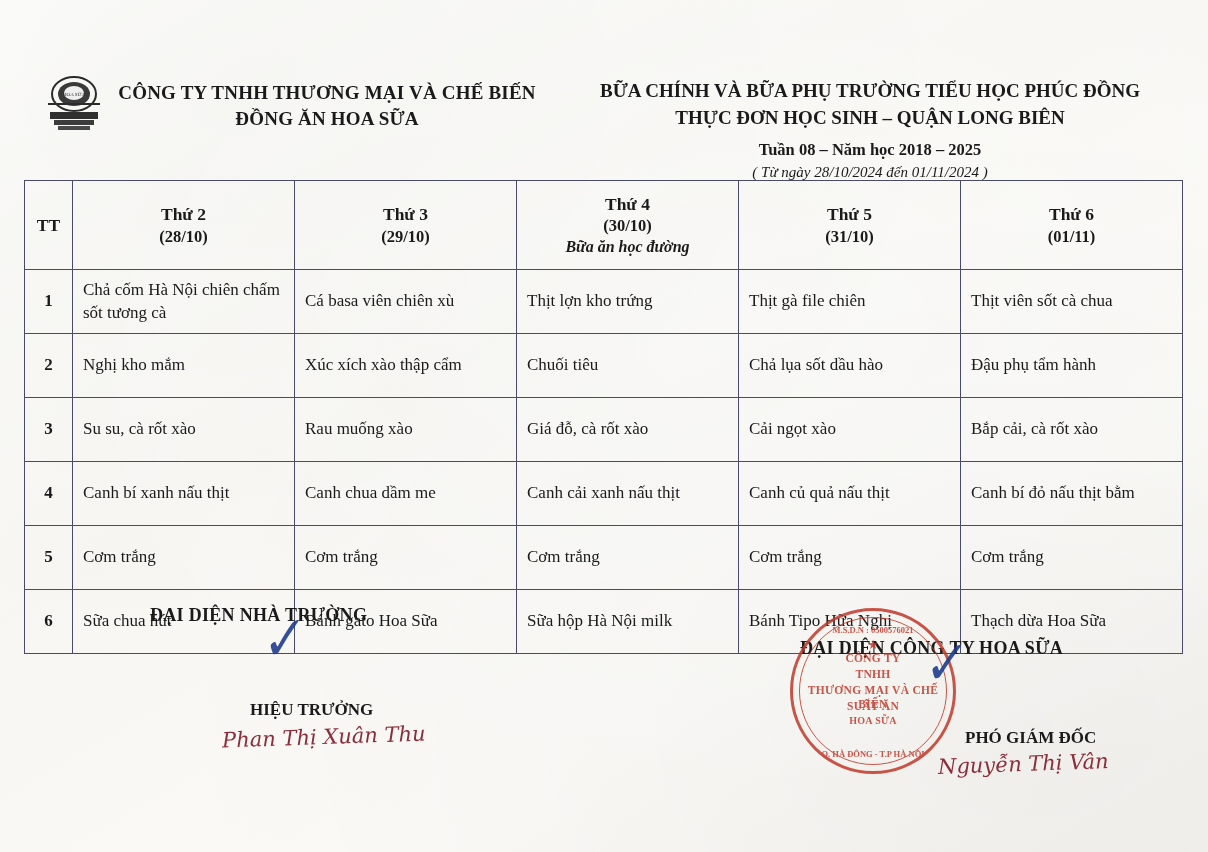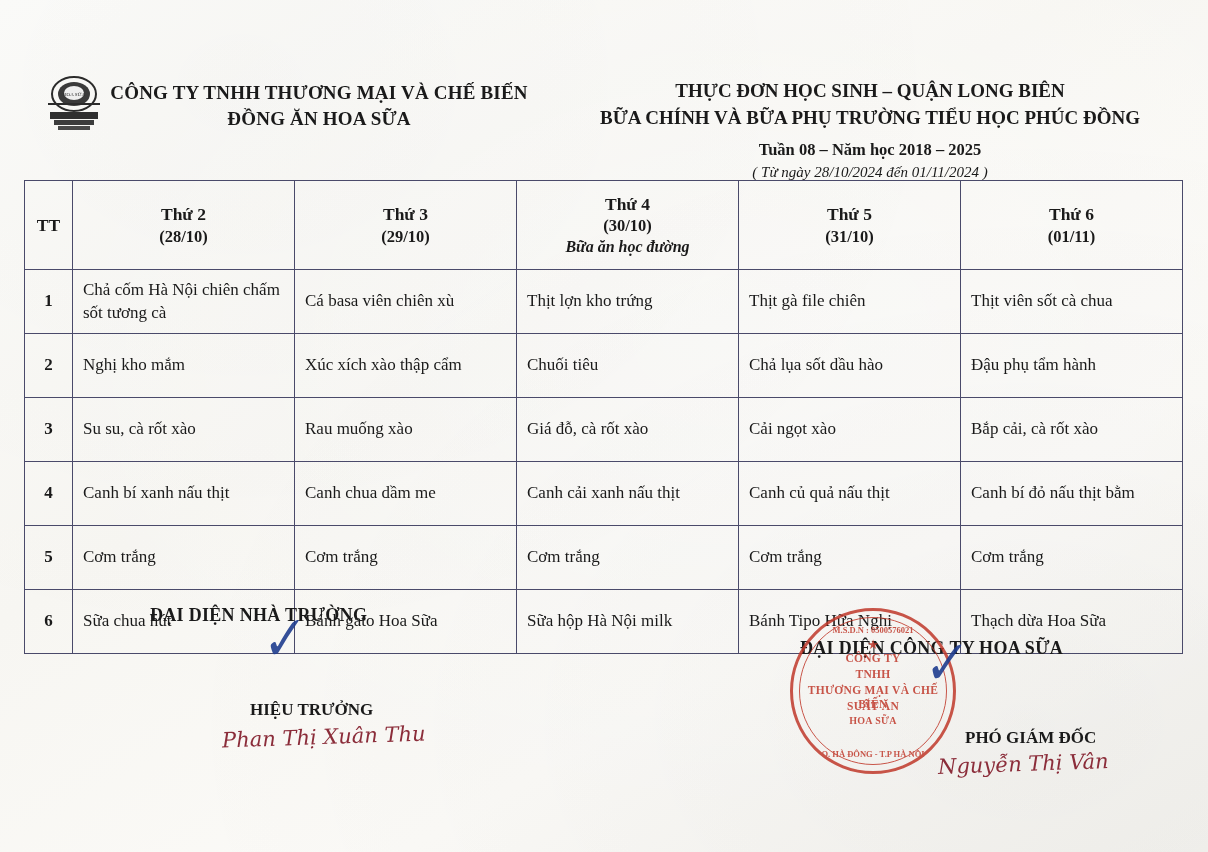--- a/index.html
+++ b/index.html
@@ -42,21 +42,21 @@
     position: absolute;
     left: 40px;
     top: 12px;
     width: 68px;
     height: 62px;
   }
   .logo svg { display:block; }
 
   .company {
     position: absolute;
-    left: 104px;
+    left: 112px;
     top: 18px;
     width: 430px;
     text-align: center;
     font-weight: bold;
     font-size: 19px;
     line-height: 1.35;
     letter-spacing: 0.2px;
   }
   .company .l2 { display:block; }
 
@@ -263,22 +263,22 @@
         <path d="M8 30 L60 30" stroke="#2b2b2b" stroke-width="2"></path>
       </svg>
     </div>
 
     <div class="company">
       <span>CÔNG TY TNHH THƯƠNG MẠI VÀ CHẾ BIẾN</span>
       <span class="l2">ĐỒNG ĂN HOA SỮA</span>
     </div>
 
     <div class="menu-title">
+      <div>BỮA CHÍNH VÀ BỮA PHỤ TRƯỜNG TIỂU HỌC PHÚC ĐỒNG</div>
       <div>THỰC ĐƠN HỌC SINH – QUẬN LONG BIÊN</div>
-      <div>BỮA CHÍNH VÀ BỮA PHỤ TRƯỜNG TIỂU HỌC PHÚC ĐỒNG</div>
     </div>
 
     <div class="week-line">Tuần  08  – Năm học 2018 – 2025</div>
     <div class="date-range">( Từ ngày 28/10/2024  đến  01/11/2024 )</div>
   </div>
 
   <table class="menu-table">
     <colgroup>
       <col class="col-tt">
       <col class="col-day">

